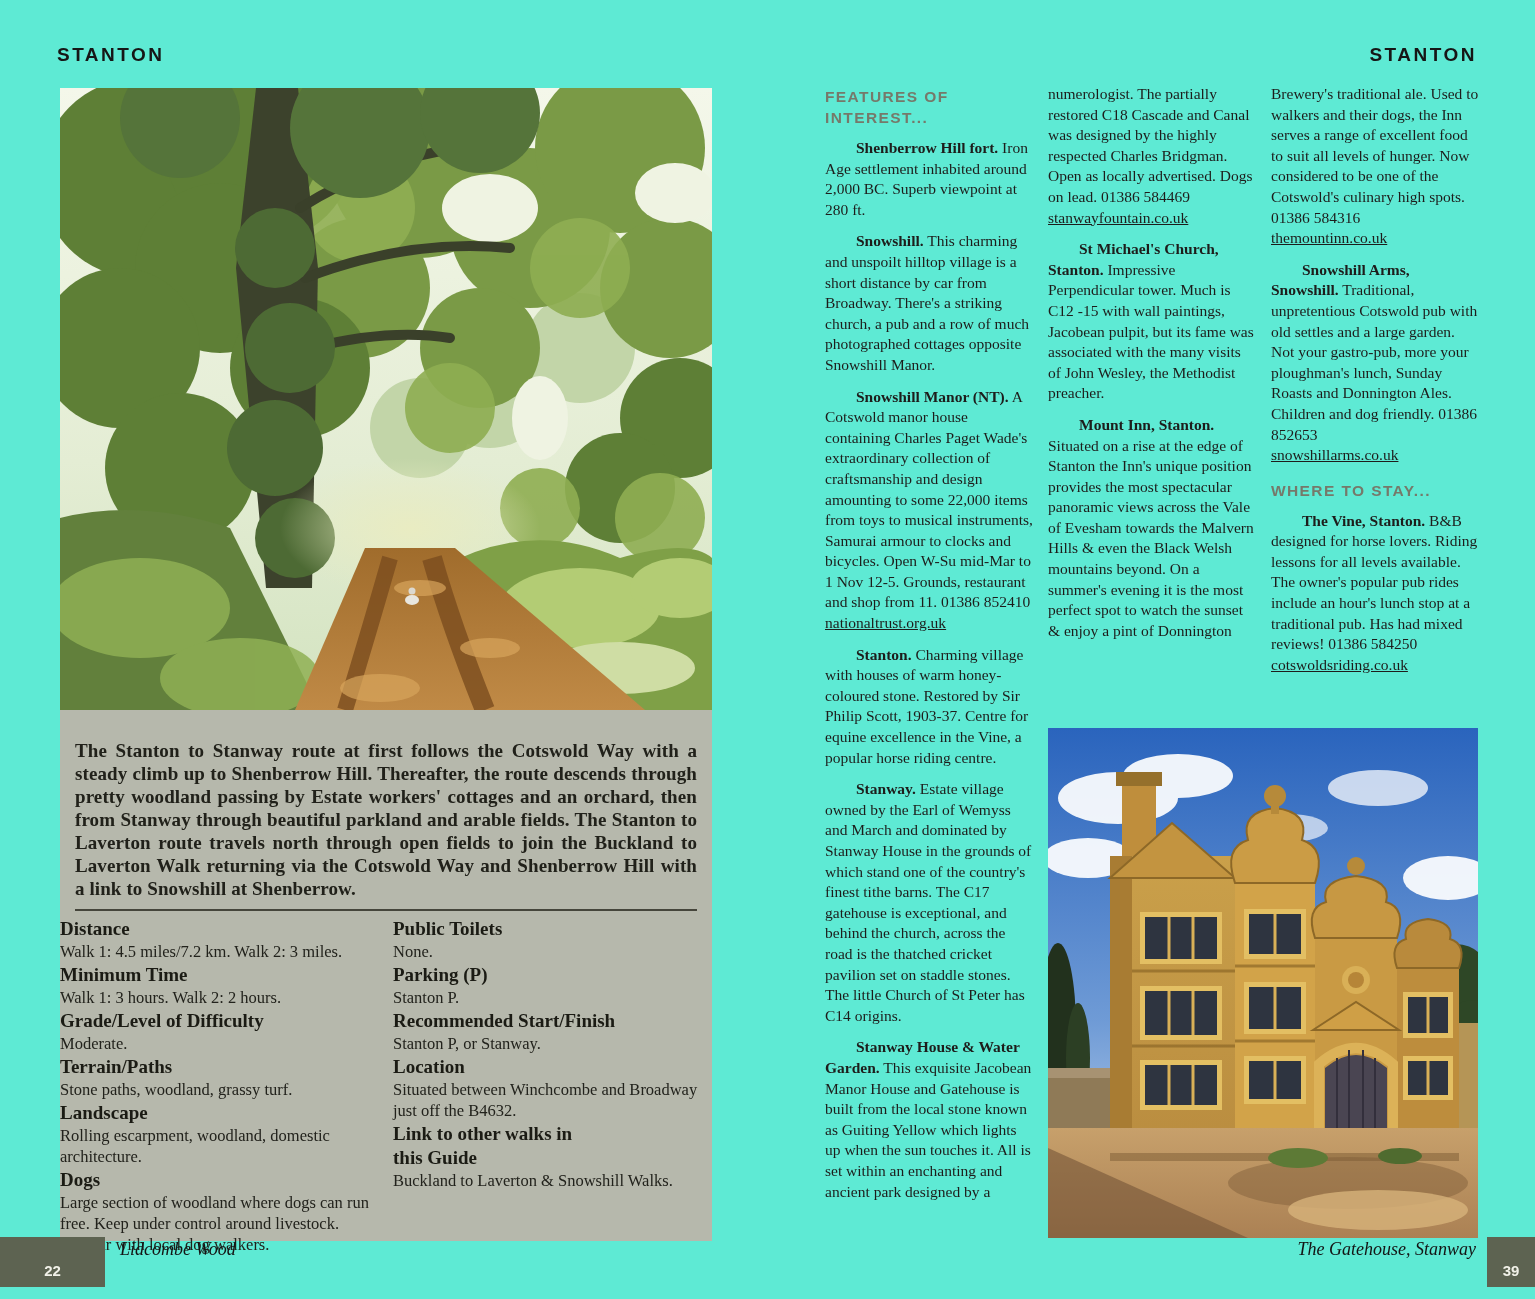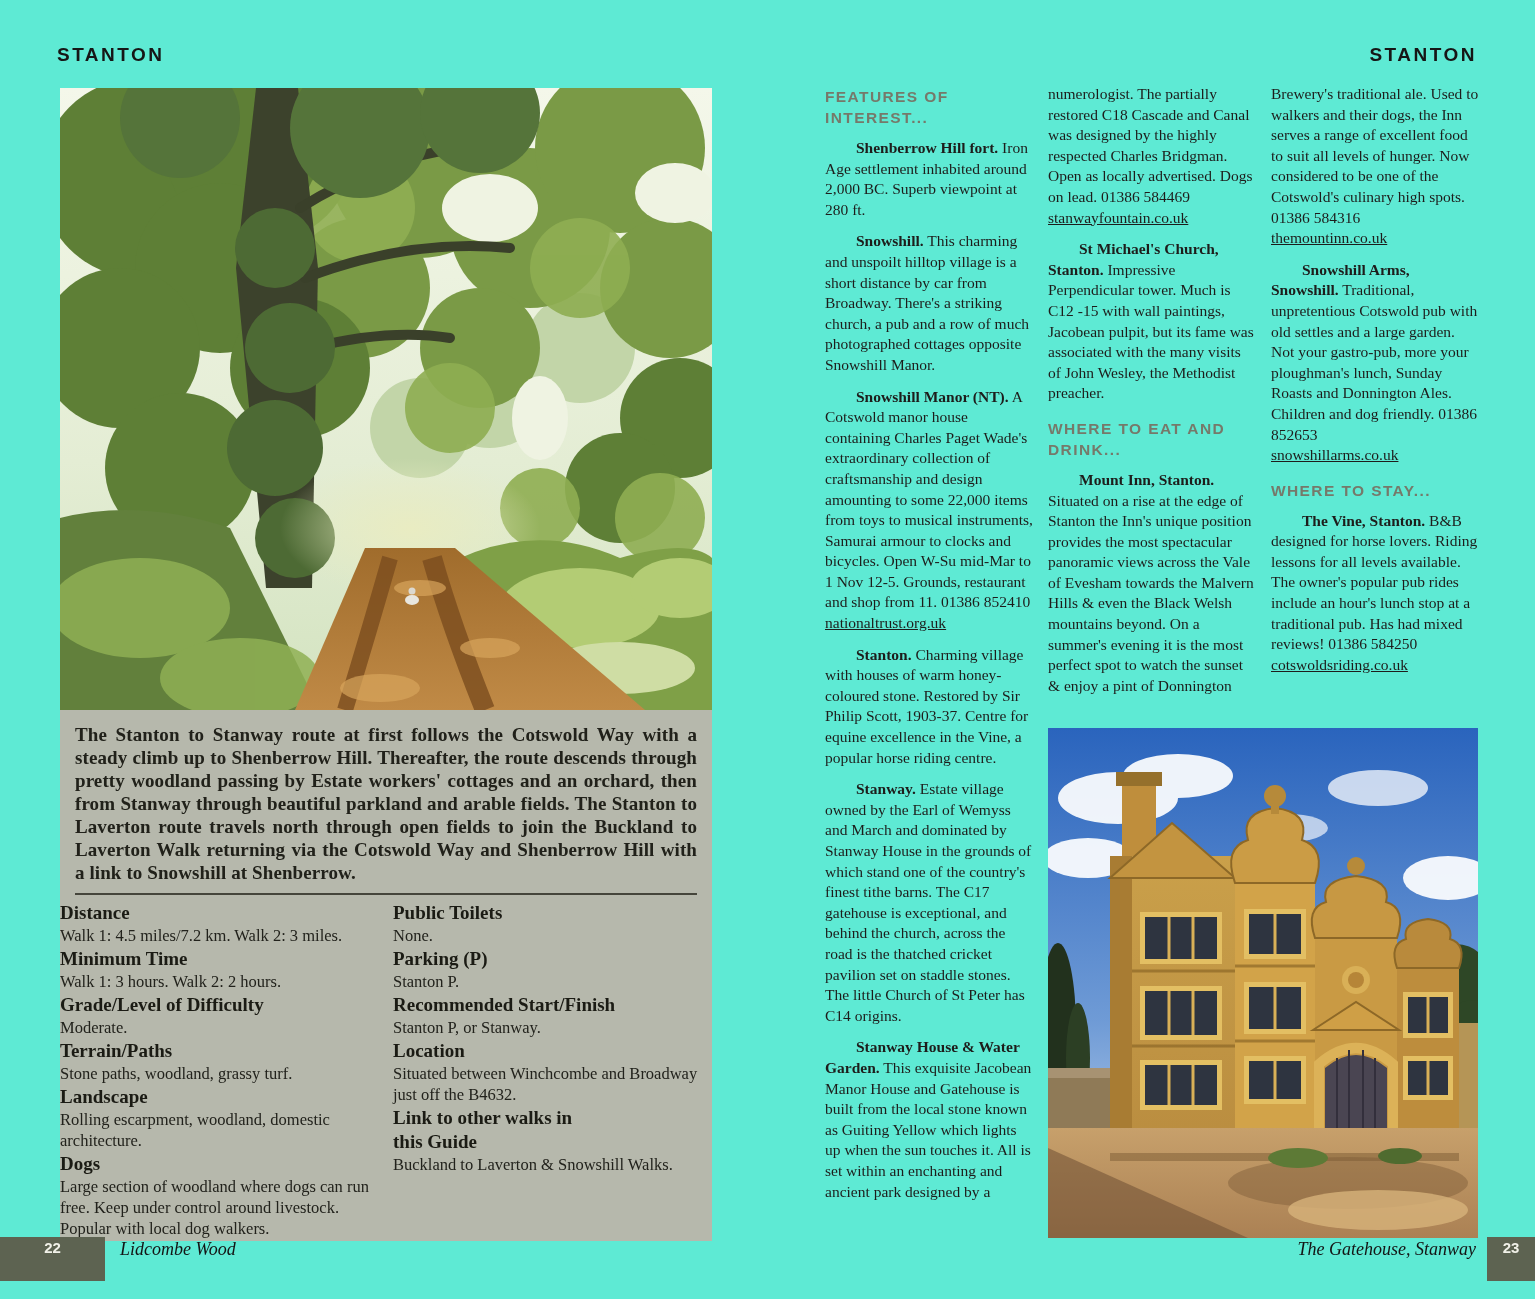--- a/index.html
+++ b/index.html
@@ -12,21 +12,21 @@
   .hdr-left{left:57px;}
   .hdr-right{right:58px;}
 
   
   .photo-left{position:absolute;left:60px;top:88px;width:652px;height:622px;overflow:hidden;}
   .photo-right{position:absolute;left:1048px;top:728px;width:430px;height:510px;overflow:hidden;}
   .photo-left svg,.photo-right svg{display:block;}
 
   
   .gray-panel{position:absolute;left:60px;top:710px;width:652px;height:531px;background:#b6b8ac;}
-  .intro{margin:0;padding:13px 15px 0 15px;font-size:19px;font-weight:700;line-height:23px;
+  .intro{margin:0;padding:29px 15px 0 15px;font-size:19px;font-weight:700;line-height:23px;
          text-align:justify;color:#21211a;letter-spacing:0.1px;}
   .rule{margin:9px 15px 6px 15px;border-top:2px solid #45453b;height:0;}
   .details{display:flex;gap:14px;padding:0 0;}
   .dcol{flex:1;}
   .dlabel{font-size:19px;font-weight:700;line-height:24px;color:#1b1b14;}
   .dlabel.narrow{max-width:200px;}
   .dvalue{font-size:16.5px;line-height:21px;color:#22221c;margin-bottom:1px;}
 
   
   .col{position:absolute;top:84px;width:209px;overflow:hidden;}
@@ -34,23 +34,23 @@
   .col2{left:1048px;height:640px;}
   .col3{left:1271px;height:640px;}
   .sec-heading{font-family:"Liberation Sans",sans-serif;font-weight:700;font-size:15.5px;
                letter-spacing:1.4px;color:#76796a;line-height:21px;margin:2px 0 10px 0;}
   .sec-heading.mid{margin-top:14px;}
   .para{margin:0 0 11px 0;font-size:15.5px;line-height:20.6px;color:#1d1d1b;}
   .para .lead{font-weight:700;margin-left:31px;}
   .plink{display:block;color:#1d1d1b;text-decoration:underline;cursor:pointer;}
 
   
-  .tab{position:absolute;top:1237px;height:44px;background:#5d6351;
+  .tab{position:absolute;top:1237px;height:50px;background:#5d6351;
        font-family:"Liberation Sans",sans-serif;font-weight:700;font-size:15px;color:#f1f1e8;
-       text-align:center;box-sizing:border-box;padding-top:2px;}
+       text-align:center;box-sizing:border-box;padding-top:25px;}
   .tab-left{left:0;width:105px;}
   .tab-right{left:1487px;width:48px;}
   .cap{position:absolute;top:1239px;font-style:italic;font-size:18px;color:#141414;}
   .cap-left{left:120px;}
   .cap-right{right:59px;text-align:left;}
 </style>
 </head>
 <body>
 
 <div class="sheet">
@@ -202,21 +202,20 @@
     <p class="para"><b class="lead">Snowshill.</b> <span>This charming and unspoilt hilltop village is a short distance by car from Broadway. There's a striking church, a pub and a row of much photographed cottages opposite Snowshill Manor.</span></p>
     <p class="para"><b class="lead">Snowshill Manor (NT).</b> <span>A Cotswold manor house containing Charles Paget Wade's extraordinary collection of craftsmanship and design amounting to some 22,000 items from toys to musical instruments, Samurai armour to clocks and bicycles. Open W-Su mid-Mar to 1 Nov 12-5. Grounds, restaurant and shop from 11. 01386 852410</span><a class="plink">nationaltrust.org.uk</a></p>
     <p class="para"><b class="lead">Stanton.</b> <span>Charming village with houses of warm honey-coloured stone. Restored by Sir Philip Scott, 1903-37. Centre for equine excellence in the Vine, a popular horse riding centre.</span></p>
     <p class="para"><b class="lead">Stanway.</b> <span>Estate village owned by the Earl of Wemyss and March and dominated by Stanway House in the grounds of which stand one of the country's finest tithe barns. The C17 gatehouse is exceptional, and behind the church, across the road is the thatched cricket pavilion set on staddle stones. The little Church of St Peter has C14 origins.</span></p>
     <p class="para"><b class="lead">Stanway House &amp; Water Garden.</b> <span>This exquisite Jacobean Manor House and Gatehouse is built from the local stone known as Guiting Yellow which lights up when the sun touches it. All is set within an enchanting and ancient park designed by a</span></p>
   </div>
 
   <div class="col col2">
     <p class="para"><span>numerologist. The partially restored C18 Cascade and Canal was designed by the highly respected Charles Bridgman. Open as locally advertised. Dogs on lead. 01386 584469</span><a class="plink">stanwayfountain.co.uk</a></p>
     <p class="para"><b class="lead">St Michael's Church, Stanton.</b> <span>Impressive Perpendicular tower. Much is C12 -15 with wall paintings, Jacobean pulpit, but its fame was associated with the many visits of John Wesley, the Methodist preacher.</span></p>
-    <div class="sec-heading mid">WHERE TO EAT AND DRINK...</div>
     <p class="para"><b class="lead">Mount Inn, Stanton.</b> <span>Situated on a rise at the edge of Stanton the Inn's unique position provides the most spectacular panoramic views across the Vale of Evesham towards the Malvern Hills &amp; even the Black Welsh mountains beyond. On a summer's evening it is the most perfect spot to watch the sunset &amp; enjoy a pint of Donnington</span></p>
   </div>
 
   <div class="col col3">
     <p class="para"><span>Brewery's traditional ale. Used to walkers and their dogs, the Inn serves a range of excellent food to suit all levels of hunger. Now considered to be one of the Cotswold's culinary high spots. 01386 584316</span><a class="plink">themountinn.co.uk</a></p>
     <p class="para"><b class="lead">Snowshill Arms, Snowshill.</b> <span>Traditional, unpretentious Cotswold pub with old settles and a large garden. Not your gastro-pub, more your ploughman's lunch, Sunday Roasts and Donnington Ales. Children and dog friendly. 01386 852653</span><a class="plink">snowshillarms.co.uk</a></p>
     <div class="sec-heading mid">WHERE TO STAY...</div>
     <p class="para"><b class="lead">The Vine, Stanton.</b> <span>B&amp;B designed for horse lovers. Riding lessons for all levels available. The owner's popular pub rides include an hour's lunch stop at a traditional pub. Has had mixed reviews! 01386 584250</span><a class="plink">cotswoldsriding.co.uk</a></p>
   </div>
 
@@ -338,16 +337,16 @@
       <path d="M0,420 L200,510 L0,510 Z" fill="#6d4f33" opacity="0.55"></path>
       <ellipse cx="300" cy="455" rx="120" ry="26" fill="#7c5a38" opacity="0.45"></ellipse>
       <ellipse cx="330" cy="482" rx="90" ry="20" fill="#d7b37b" opacity="0.8"></ellipse>
       <ellipse cx="250" cy="430" rx="30" ry="10" fill="#5d7a36"></ellipse>
       <ellipse cx="352" cy="428" rx="22" ry="8" fill="#4f6b2f"></ellipse>
     </svg>
   </div>
 
   <div class="cap cap-right">The Gatehouse, Stanway</div>
   <div class="tab tab-right">
-    <span>23</span>
+    <span>39</span>
   </div>
 
 </div>
 
 </body></html>

